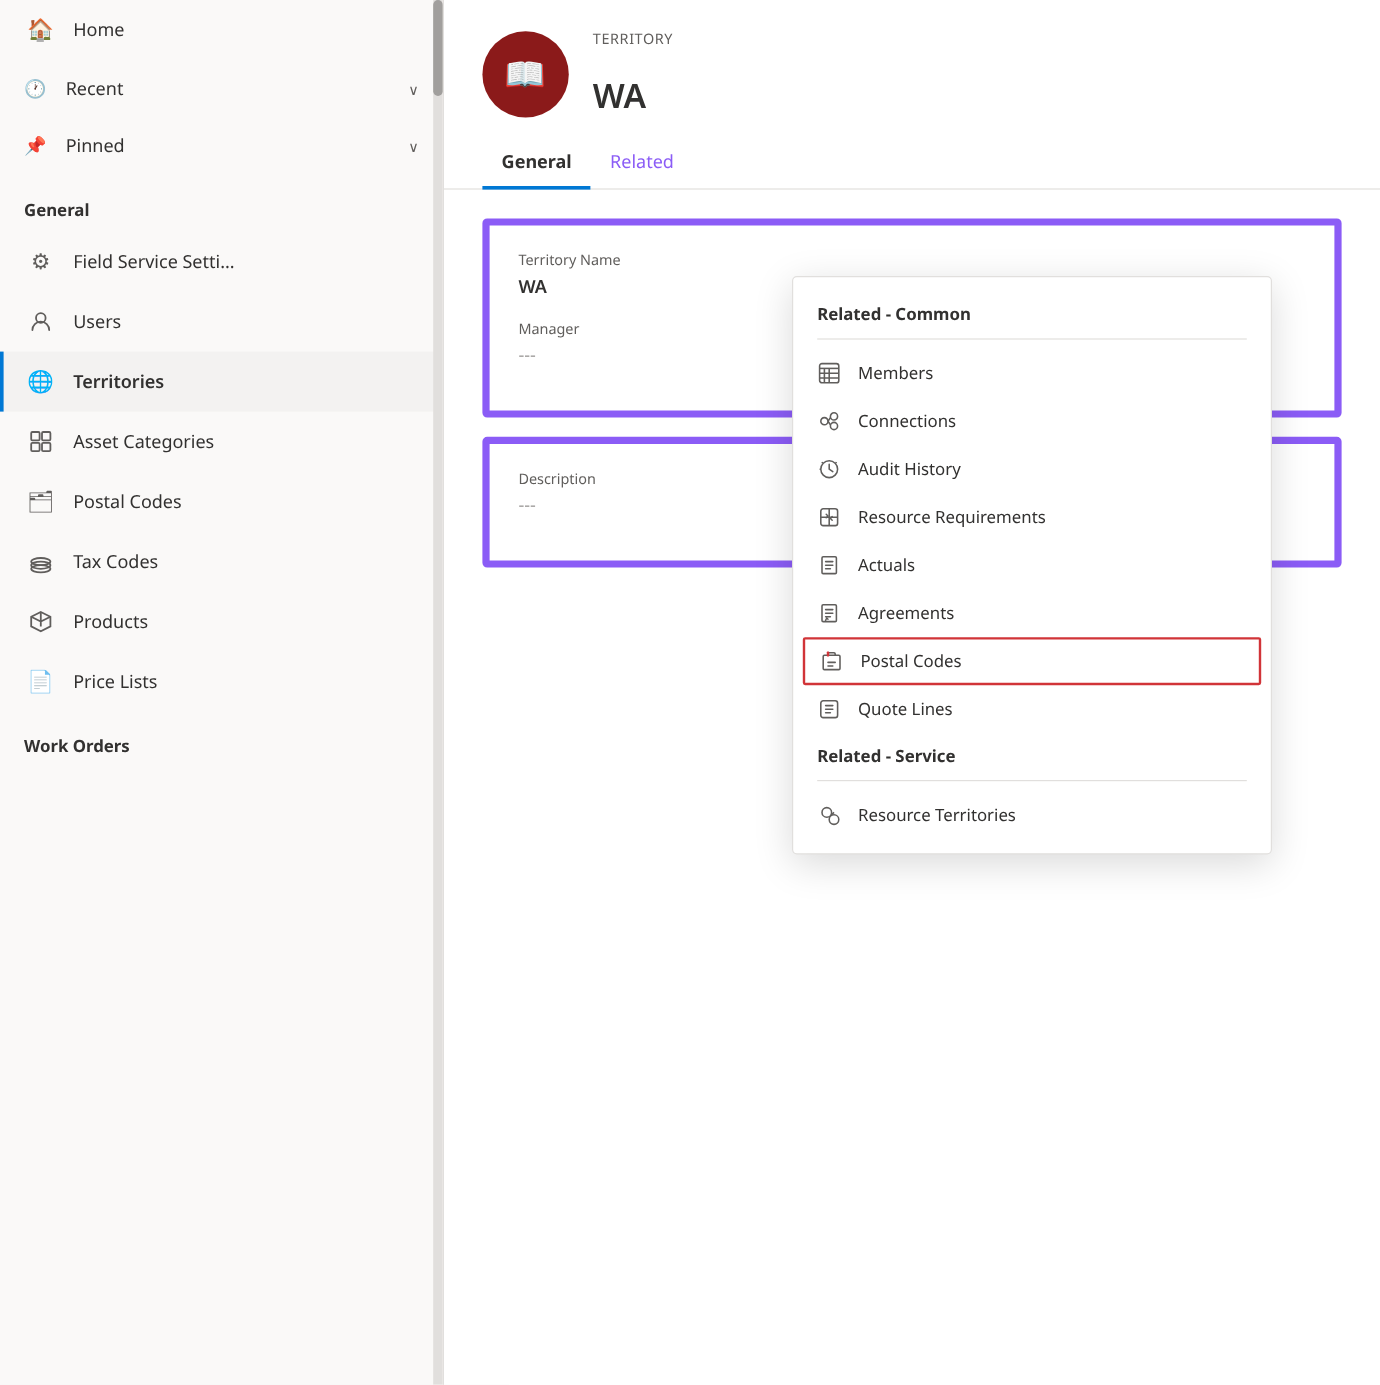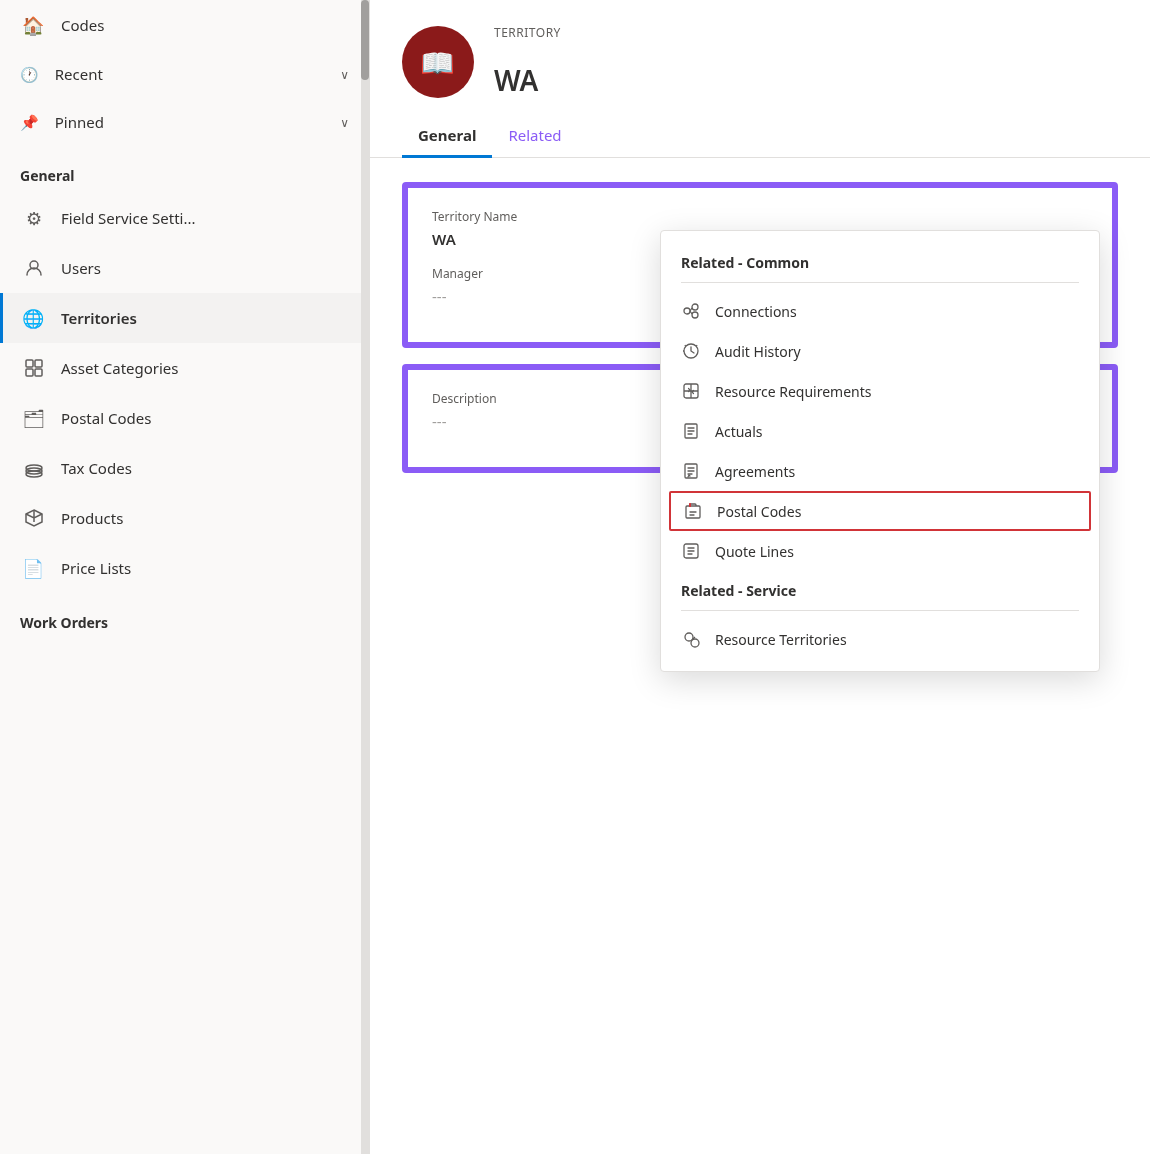--- a/index.html
+++ b/index.html
@@ -167,21 +167,21 @@
     .dropdown-overlay {
       position: absolute;
       top: 0; left: 0; right: 0; bottom: 0;
       z-index: 10;
       pointer-events: none;
     }
     .dropdown-menu {
       position: absolute;
       top: 230px;
       left: 290px;
-      width: 440px;
+      width: 400px;
       background: white;
       border: 1px solid #e1dfdd;
       box-shadow: 0 8px 32px rgba(0,0,0,0.15);
       border-radius: 4px;
       padding: 12px 0;
       pointer-events: all;
       z-index: 20;
     }
     .menu-section-header {
       padding: 10px 20px 6px 20px;
@@ -226,21 +226,21 @@
 </head>
 <body>
 
 <aside class="sidebar">
   <div class="sidebar-scroll-indicator">
     <div class="sidebar-scroll-thumb"></div>
   </div>
 
   <div class="sidebar-nav-item">
     <span class="icon">🏠</span>
-    <span>Codes</span>
+    <span>Home</span>
   </div>
 
   <div class="sidebar-expand-item">
     <span class="icon">🕐</span>
     <span>Recent</span>
     <span class="chevron">∨</span>
   </div>
 
   <div class="sidebar-expand-item">
     <span class="icon">📌</span>
@@ -355,20 +355,30 @@
       </div>
     </div>
   </div>
 
   <div class="dropdown-overlay">
     <div class="dropdown-menu">
 
       <div class="menu-section-header">Related - Common</div>
       <div class="menu-divider"></div>
 
+      <div class="menu-item">
+        <span class="menu-icon">
+          <svg width="18" height="18" viewBox="0 0 18 18" fill="none">
+            <rect x="1" y="1" width="16" height="16" rx="2" stroke="#605e5c" stroke-width="1.3" fill="none"></rect>
+            <path d="M1 5h16" stroke="#605e5c" stroke-width="1.3"></path>
+            <path d="M1 9h16M1 13h16M5 5v12M9 5v12" stroke="#605e5c" stroke-width="1.3"></path>
+          </svg>
+        </span>
+        <span>Members</span>
+      </div>
 
       <div class="menu-item">
         <span class="menu-icon">
           <svg width="18" height="18" viewBox="0 0 18 18" fill="none">
             <circle cx="5" cy="9" r="3" stroke="#605e5c" stroke-width="1.3" fill="none"></circle>
             <circle cx="13" cy="5" r="3" stroke="#605e5c" stroke-width="1.3" fill="none"></circle>
             <circle cx="13" cy="13" r="3" stroke="#605e5c" stroke-width="1.3" fill="none"></circle>
             <path d="M8 9l2-3M8 9l2 3" stroke="#605e5c" stroke-width="1.3"></path>
           </svg>
         </span>

